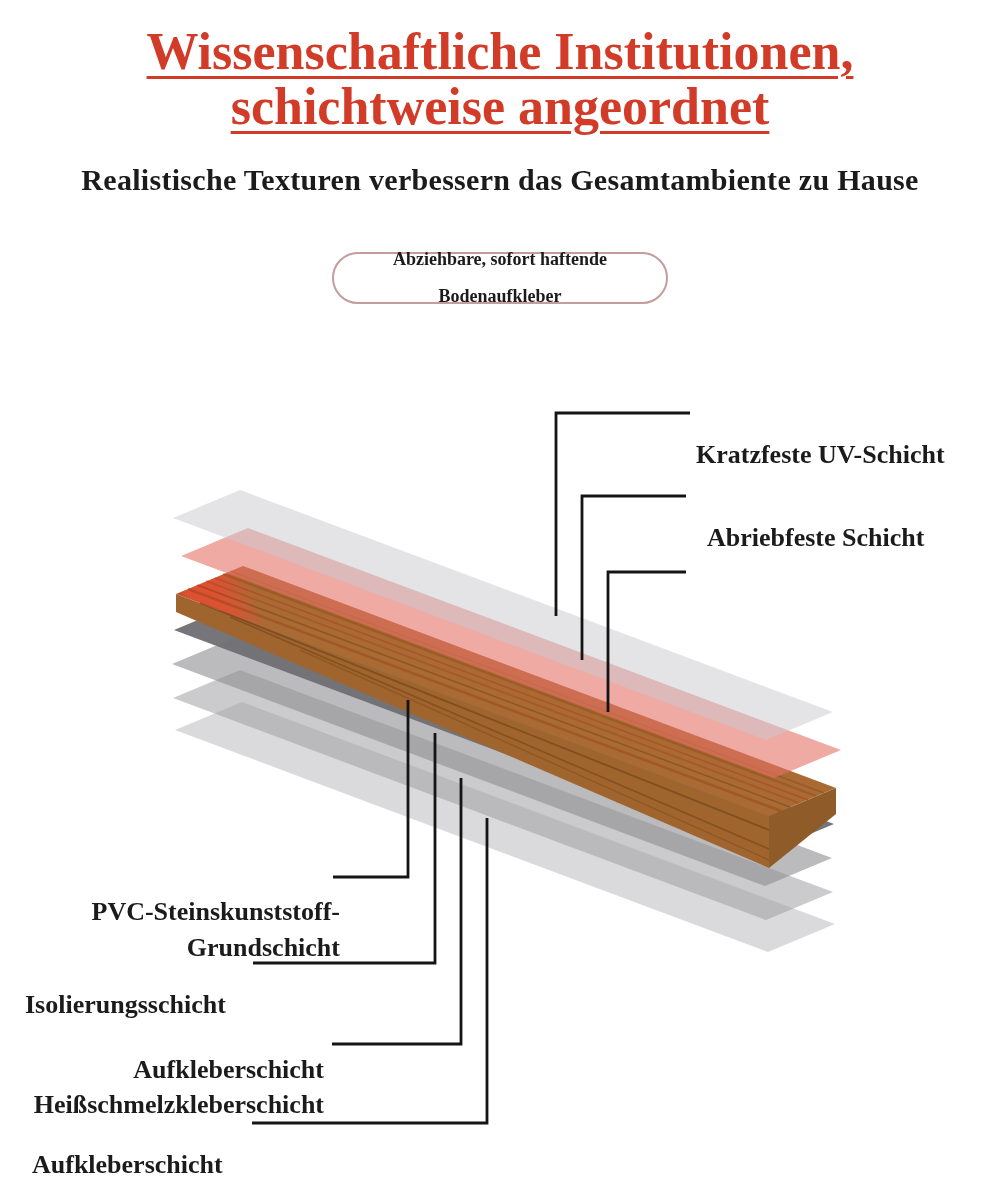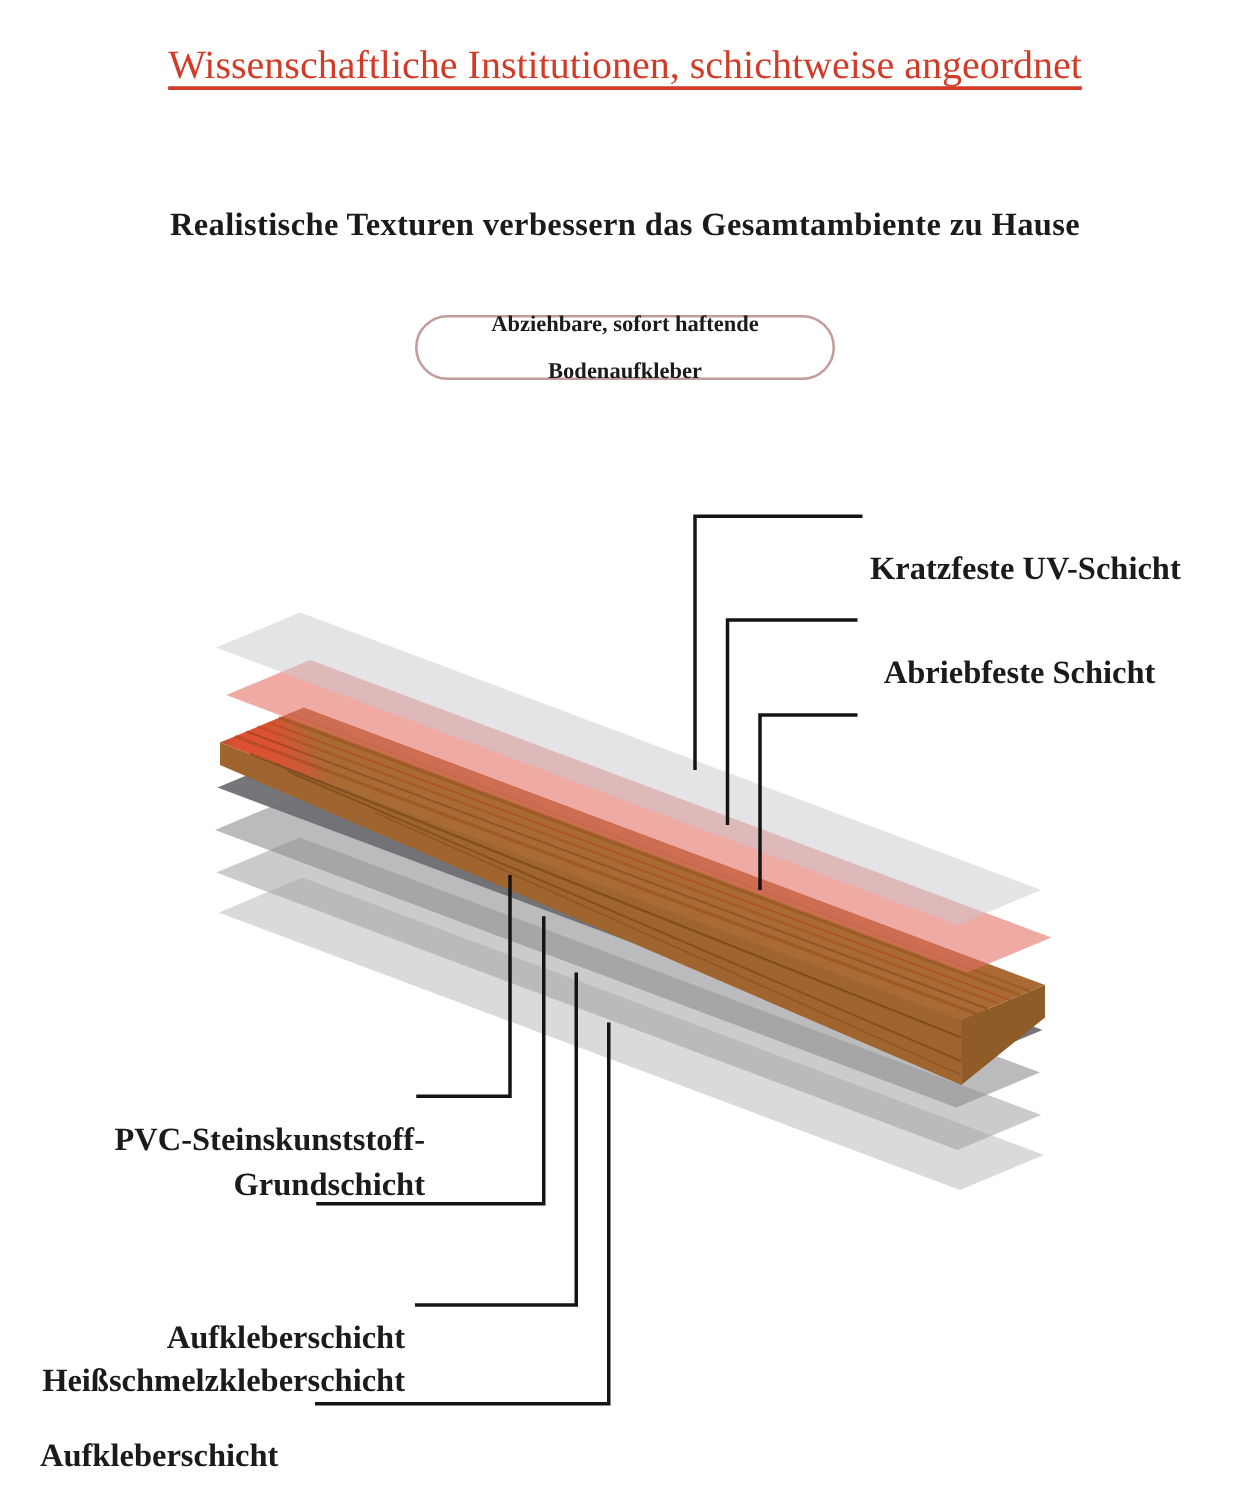--- a/index.html
+++ b/index.html
@@ -3,27 +3,27 @@
 <meta charset="utf-8">
 <style>
   html,body { margin:0; padding:0; background:#ffffff; }
   .page {
     position:relative; width:1000px; height:1192px; background:#ffffff;
     overflow:hidden;
     font-family:"Liberation Serif","DejaVu Serif",serif;
   }
   .title {
     position:absolute; top:24px; left:5px; width:990px;
-    text-align:center; font-weight:400; font-size:32px; line-height:55px;
+    text-align:center; font-weight:700; font-size:52px; line-height:55px;
     color:var(--title_red);
     text-decoration:underline; text-decoration-thickness:3px; text-underline-offset:7px;
   }
   .subtitle {
     position:absolute; top:162px; left:0; width:1000px;
-    text-align:center; font-weight:700; font-size:26px; line-height:36px;
+    text-align:center; font-weight:700; font-size:30px; line-height:36px;
     color:var(--text_dark); letter-spacing:0.3px; white-space:nowrap;
   }
   .badge {
     position:absolute; left:332px; top:252px; width:336px; height:52px;
     border:2px solid var(--badge_border); border-radius:27px;
     display:flex; flex-direction:column; justify-content:center; align-items:center;
     box-sizing:border-box;
     gap:16px;
   }
   .badge span {
@@ -102,16 +102,17 @@
       <polyline class="leader" points="408,700 408,877 333,877"></polyline>
       <polyline class="leader" points="435,733 435,963 253,963"></polyline>
       <polyline class="leader" points="461,778 461,1044 332,1044"></polyline>
       <polyline class="leader" points="487,818 487,1123 252,1123"></polyline>
     </g>
   </svg>
 
   <div class="layer-label lbl-uv">Kratzfeste UV-Schicht</div>
   <div class="layer-label lbl-wear">Abriebfeste Schicht</div>
   <div class="layer-label lbl-base wrap">PVC-Steinskunststoff-Grundschicht</div>
+  <div class="layer-label lbl-insul">Isolierungsschicht</div>
   <div class="layer-label lbl-hotmelt wrap">Aufkleberschicht Heißschmelzkleberschicht</div>
   <div class="layer-label lbl-sticker">Aufkleberschicht</div>
 
 </div>
 
 </body></html>

